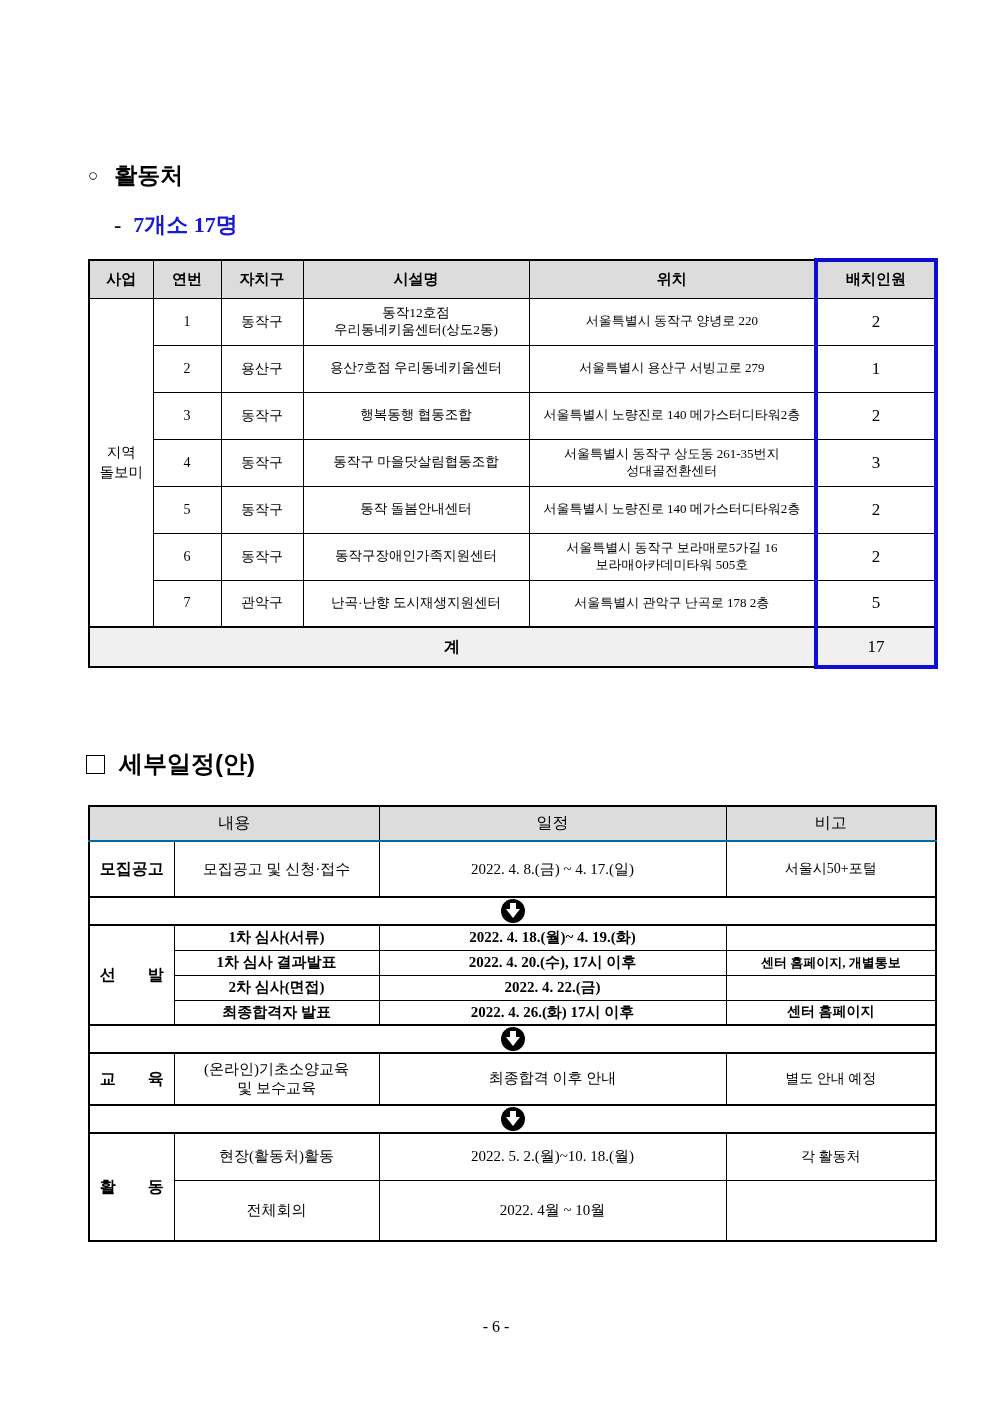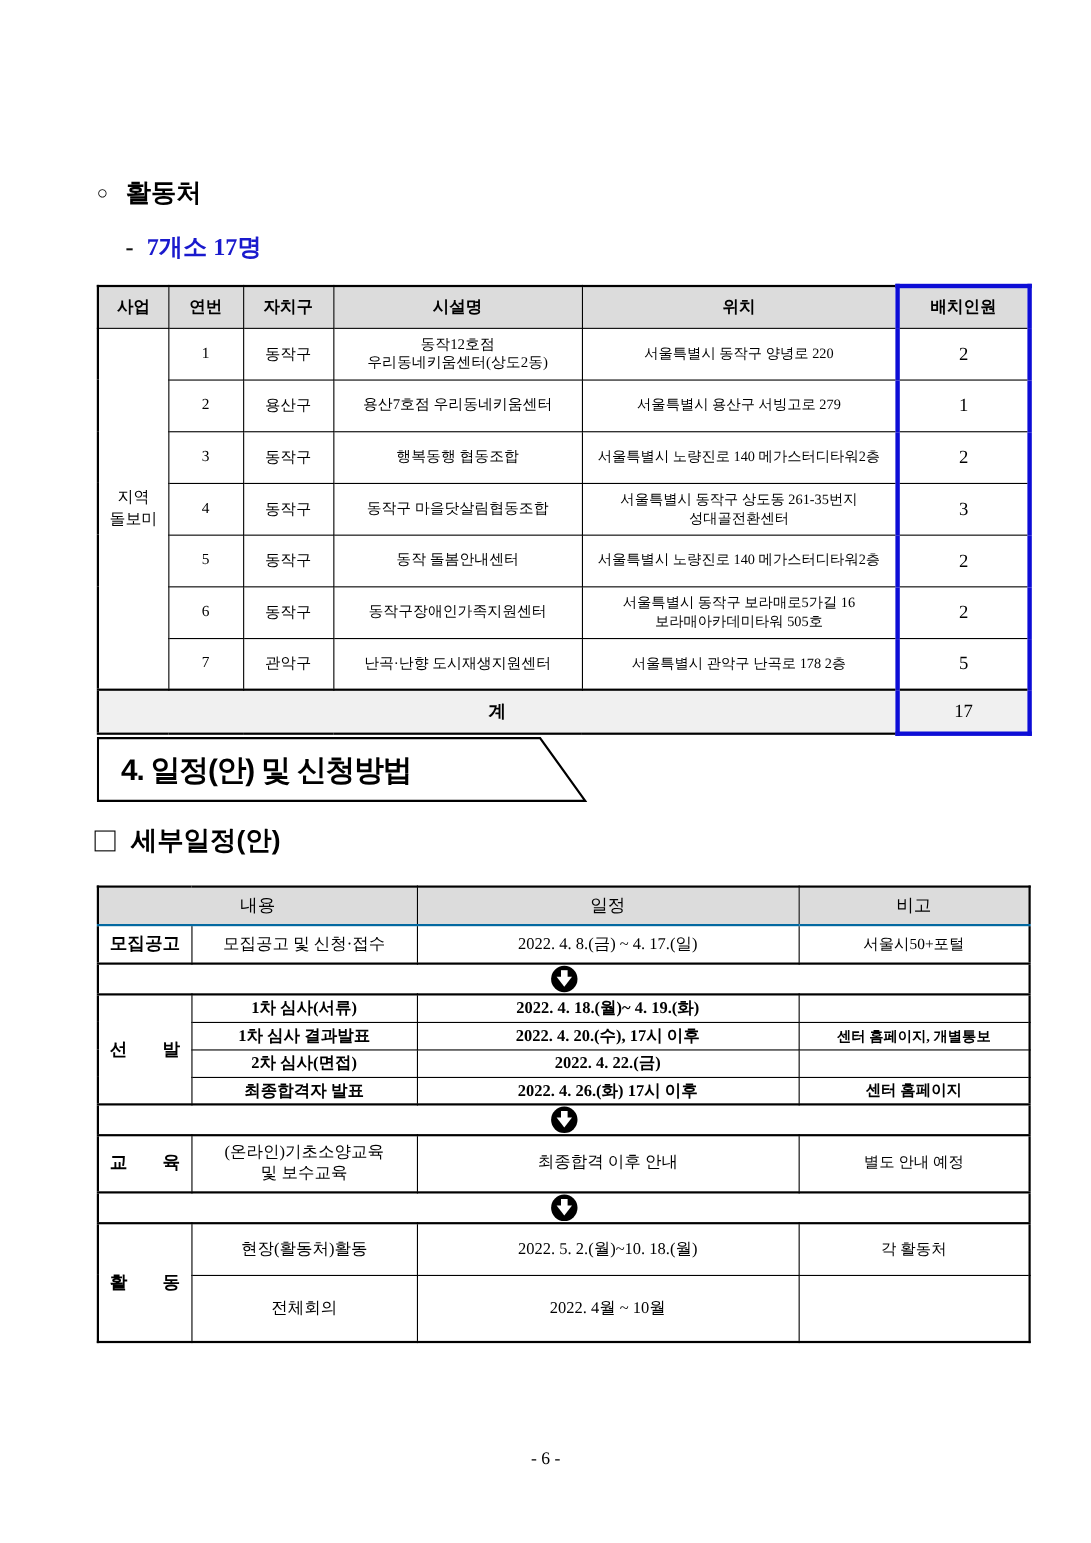--- a/index.html
+++ b/index.html
@@ -80,21 +80,21 @@
   .t2 {
     position: absolute; left: 88px; top: 805px;
     width: 847px; border: 2px solid #000;
     font-size: 15px;
   }
   .t2 th {
     background: var(--header-bg); font-weight: normal; font-size: 16px;
     height: 35px; border-bottom: 2px solid #0369a1;
   }
   .t2 .category { font-weight: bold; font-size: 16px; }
-  .t2 .row-main td { height: 35px; }
+  .t2 .row-main td { height: 56px; }
   .t2 .row-sub td { height: 25px; font-weight: bold; }
   .t2 .row-edu td { height: 52px; line-height: 1.3; }
   .t2 .row-act1 td { height: 47px; }
   .t2 .row-act2 td { height: 61px; }
   .t2 .arrow-row td {
     border-top: 2px solid #000; border-bottom: 2px solid #000;
     height: 26px; padding: 1px;
   }
   .t2 .note { font-size: 14px; }
   .t2 .note-small { font-size: 13px; }
@@ -207,26 +207,20 @@
       <td class="loc preline">서울특별시 관악구 난곡로 178 2층</td>
       <td class="count blue-col">5</td>
     </tr>
     <tr class="total-row">
       <td colspan="5" class="total-label">계</td>
       <td class="count blue-col">17</td>
     </tr>
   </tbody>
     </table>
 
-  <div class="banner">
-    <svg width="446" height="60" viewBox="0 0 446 60">
-      <polygon points="1,1 403,1 444,58 1,58" fill="#ffffff" stroke="#000000" stroke-width="2"></polygon>
-    </svg>
-    <div class="banner-text">4. 일정(안) 및 신청방법</div>
-  </div>
 
   <div class="title2">
     <span class="box-glyph"></span>
     <span>세부일정(안)</span>
   </div>
 
   <table class="t2">
     <colgroup>
       <col style="width:85px">
         <col style="width:205px">

